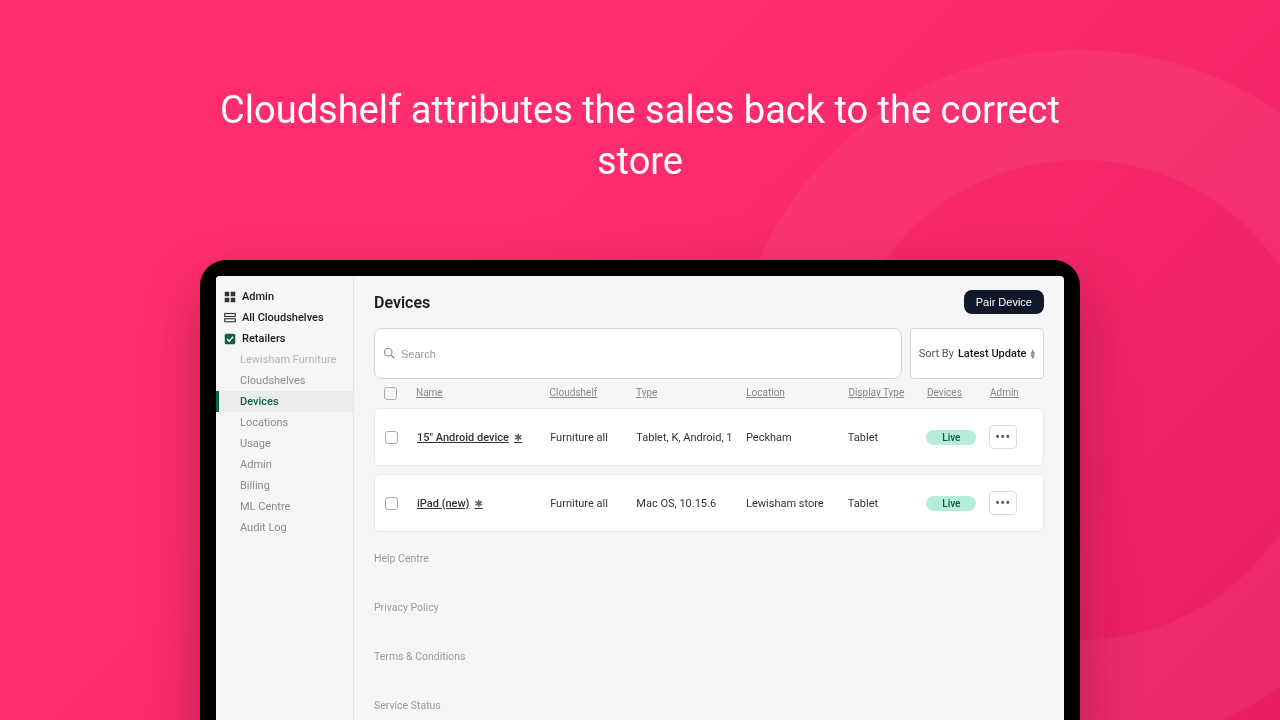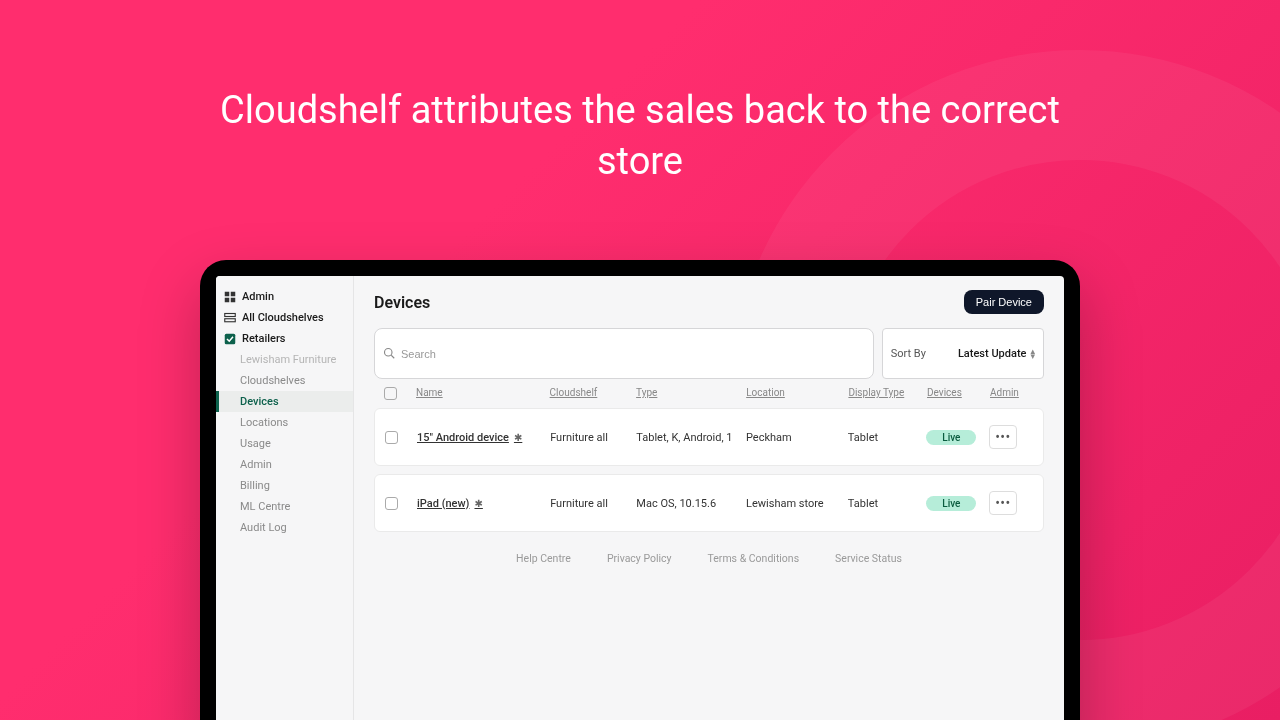--- a/index.html
+++ b/index.html
@@ -147,21 +147,21 @@
       border-radius: 4px;
       padding: 5px 8px;
       background: #fff;
       font-size: 11px;
       display: flex;
       align-items: center;
       gap: 4px;
       color: #555;
       cursor: pointer;
     }
-    .sort-val { color: #1a1a1a; font-weight: 500; margin-left: 28px; }
+    .sort-val { color: #1a1a1a; font-weight: 500; }
     .table {
       display: flex;
       flex-direction: column;
     }
     .thead {
       display: grid;
       grid-template-columns: 24px 1.6fr 1fr 1.3fr 1.2fr 0.9fr 0.7fr 44px;
       gap: 8px;
       padding: 8px 10px;
       font-size: 10px;
@@ -213,20 +213,21 @@
       letter-spacing: 0.5px;
       background: #fff;
     }
     .footer-links {
       display: flex;
       justify-content: center;
       gap: 36px;
       margin-top: 12px;
       font-size: 10.5px;
       color: #9a9a9a;
+      flex-direction: column;
     }
     .footer-links span { cursor: pointer; }
     .sort-arrows { font-size: 9px; line-height: 0.5; display: flex; flex-direction: column; color: #888; }
   </style>
 </head>
 <body>
 
 <div class="bg-shape"></div>
 
 <div class="headline">Cloudshelf attributes the sales back to the correct store</div>

